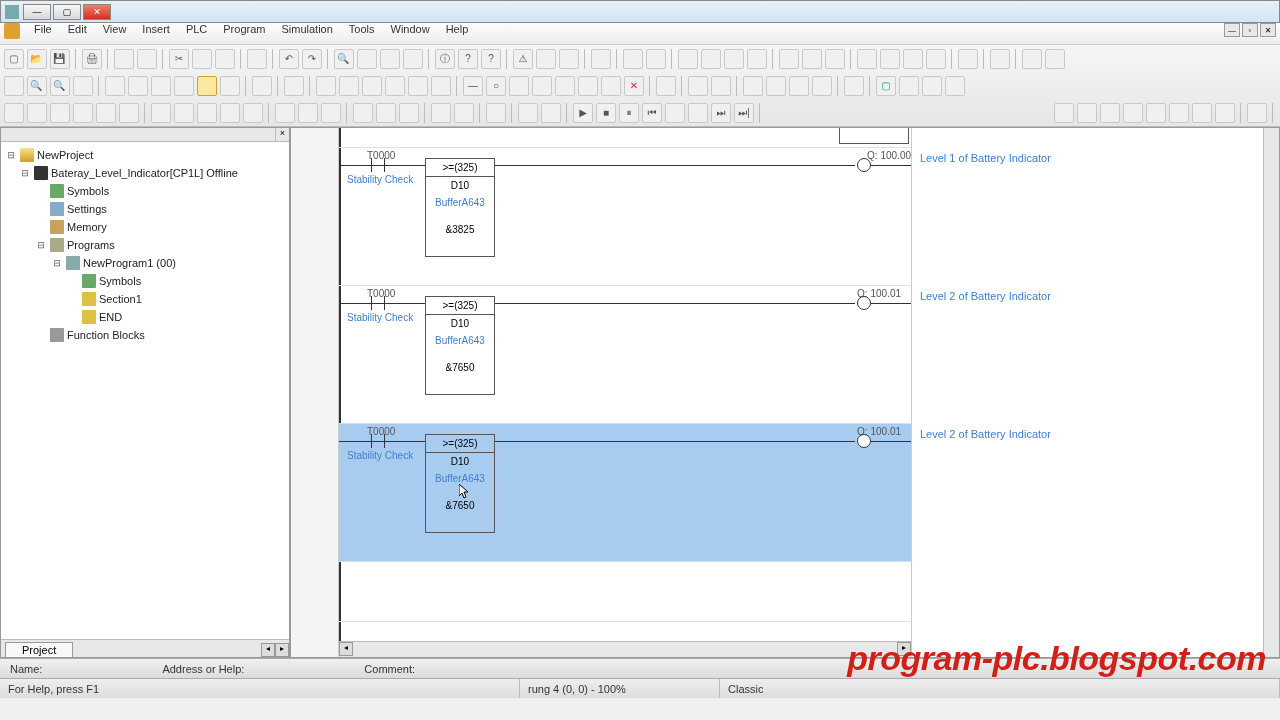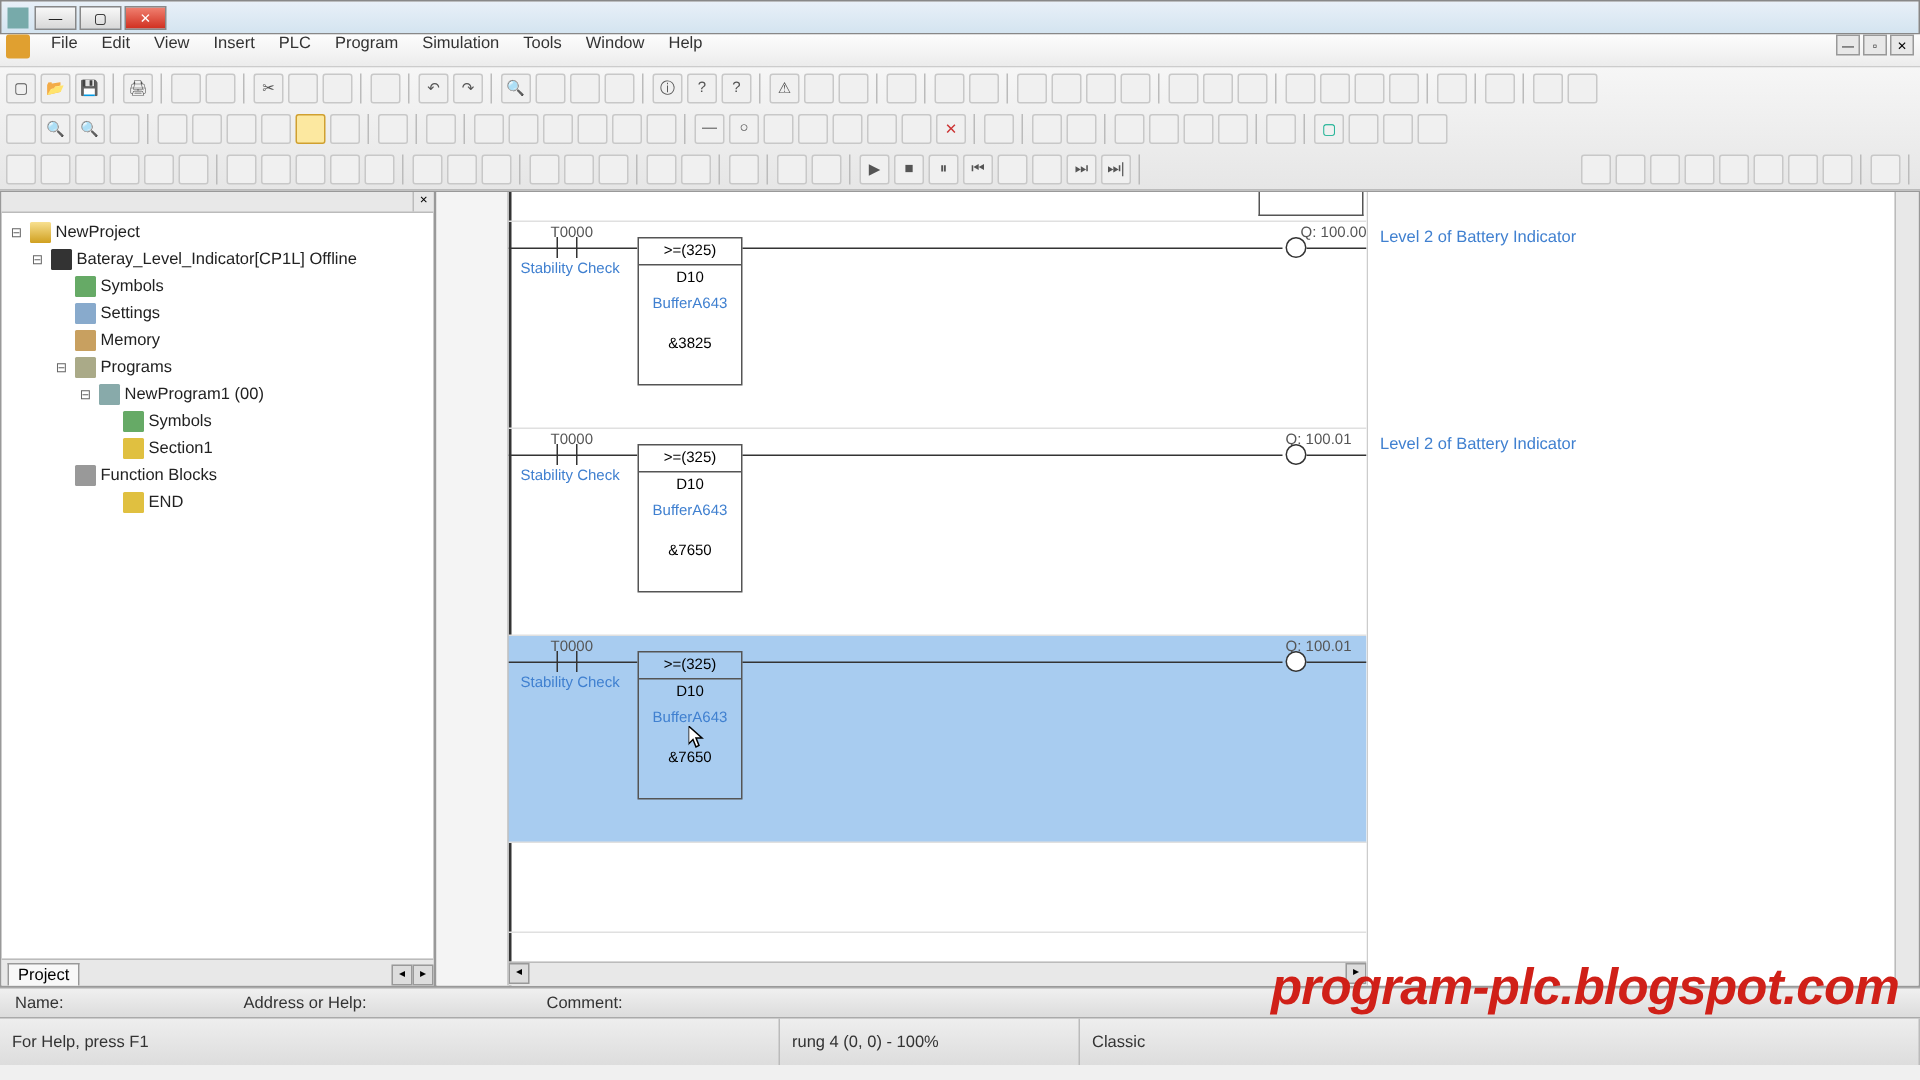--- a/index.html
+++ b/index.html
@@ -38,21 +38,21 @@
 .ticon.sym{background:#6a6;}
 .ticon.set{background:#8ac;}
 .ticon.mem{background:#c8a060;}
 .ticon.prog{background:#aa8;}
 .ticon.newp{background:#8aa;}
 .ticon.sect{background:#e0c040;}
 .ticon.end{background:#e0c040;}
 .ticon.fb{background:#999;}
 .indent1{padding-left:14px;} .indent2{padding-left:30px;} .indent3{padding-left:46px;} .indent4{padding-left:62px;}
 .sidebar-bottom{height:18px; background:#e8e8e8; border-top:1px solid #bbb; display:flex; align-items:flex-end;}
-.sidebar-tab{padding:1px 6px; border:1px solid #999; border-bottom:none; background:#f8f8f8; font-size:11px; margin-left:4px;}
+.sidebar-tab{padding:1px 16px; border:1px solid #999; border-bottom:none; background:#f8f8f8; font-size:11px; margin-left:4px;}
 .sidebar-scroll{margin-left:auto; display:flex;}
 .sbtn{width:14px;height:14px;background:#ddd;border:1px solid #999;font-size:8px;text-align:center;}
 
 .editor { flex:1; background: #fff; border:1px solid #999; position:relative; display:flex; }
 .ruler-left { width:48px; background:#f4f4f4; border-right:1px solid #ccc;}
 .ladder-area { flex:1; position:relative; background:#fff; overflow:hidden;}
 .rung { position:relative; border-bottom:1px solid #e0e0e0;}
 .rung.sel { background:#a8ccf0;}
 .rail { position:absolute; left:0; top:0; bottom:0; width:2px; background:#333;}
 .hline { position:absolute; height:1px; background:#333;}
@@ -68,21 +68,21 @@
 .fblock .frow{text-align:center; padding:3px 0; font-size:10px;}
 .comment-col { width:352px; background:#fff; border-left:1px solid #ccc;}
 .comment { padding:4px 8px; color:#4080d0; font-size:11px;}
 .editor-vsb{width:16px;background:#e8e8e8;border-left:1px solid #bbb;}
 
 .editor-hsb{height:16px;background:#e8e8e8;border-top:1px solid #bbb;display:flex;}
 
 .infobar { height: 20px; background: linear-gradient(#f0f0f0,#dcdcdc); border-top:1px solid #aaa; display:flex; align-items:center; padding:0 10px; gap:120px; font-size:11px; color:#333;}
 .infobar .field{display:flex; gap:4px;}
 
-.statusbar { height: 32px; background: linear-gradient(#eee,#ddd); border-top:1px solid #aaa; display:flex; align-items:center; font-size:11px; color:#333;}
+.statusbar { height: 20px; background: linear-gradient(#eee,#ddd); border-top:1px solid #aaa; display:flex; align-items:center; font-size:11px; color:#333;}
 .statusbar .cell{padding:0 8px; border-right:1px solid #bbb; height:100%; display:flex; align-items:center;}
 .statusbar .cell.wide{flex:0 0 520px;} .statusbar .cell.mid{flex:0 0 260px; justify-content:center;}
 
 .watermark { position:absolute; right:14px; bottom:42px; font-size:34px; font-weight:bold; font-style:italic; color:#d02018; letter-spacing:-0.5px;}
 .cursor-ptr { position:absolute; width:12px; height:16px; }
 </style>
 </head>
 <body>
 
 <div class="titlebar">
@@ -369,29 +369,29 @@
       <div class="tree-node indent4">
           <span class="tw"></span>
           <span class="ticon sym"></span>
           <span>Symbols</span>
         </div>
       <div class="tree-node indent4">
           <span class="tw"></span>
           <span class="ticon sect"></span>
           <span>Section1</span>
         </div>
+      <div class="tree-node indent4">
+          <span class="tw"></span>
+          <span class="ticon end"></span>
+          <span>END</span>
+        </div>
       <div class="tree-node indent2">
           <span class="tw"></span>
           <span class="ticon fb"></span>
           <span>Function Blocks</span>
-        </div>
-      <div class="tree-node indent4">
-          <span class="tw"></span>
-          <span class="ticon end"></span>
-          <span>END</span>
         </div>
     </div>
     <div class="sidebar-bottom">
       <div class="sidebar-tab">Project</div>
       <div class="sidebar-scroll">
         <div class="sbtn">◂</div>
         <div class="sbtn">▸</div>
       </div>
     </div>
   </div>
@@ -474,20 +474,21 @@
 
       <div class="editor-hsb" style="position:absolute;left:0;right:0;bottom:0;">
         <div class="sbtn">◂</div>
         <div style="flex:1"></div>
         <div class="sbtn">▸</div>
       </div>
     </div>
 
     <div class="comment-col">
       <div style="height:20px"></div>
+      <div class="comment" style="height:138px">Level 1 of Battery Indicator</div>
       <div class="comment" style="height:138px">Level 2 of Battery Indicator</div>
       <div class="comment" style="height:138px">Level 2 of Battery Indicator</div>
     </div>
     <div class="editor-vsb"></div>
   </div>
 </div>
 
 <div class="infobar">
   <div class="field">
       <span>Name:</span>

